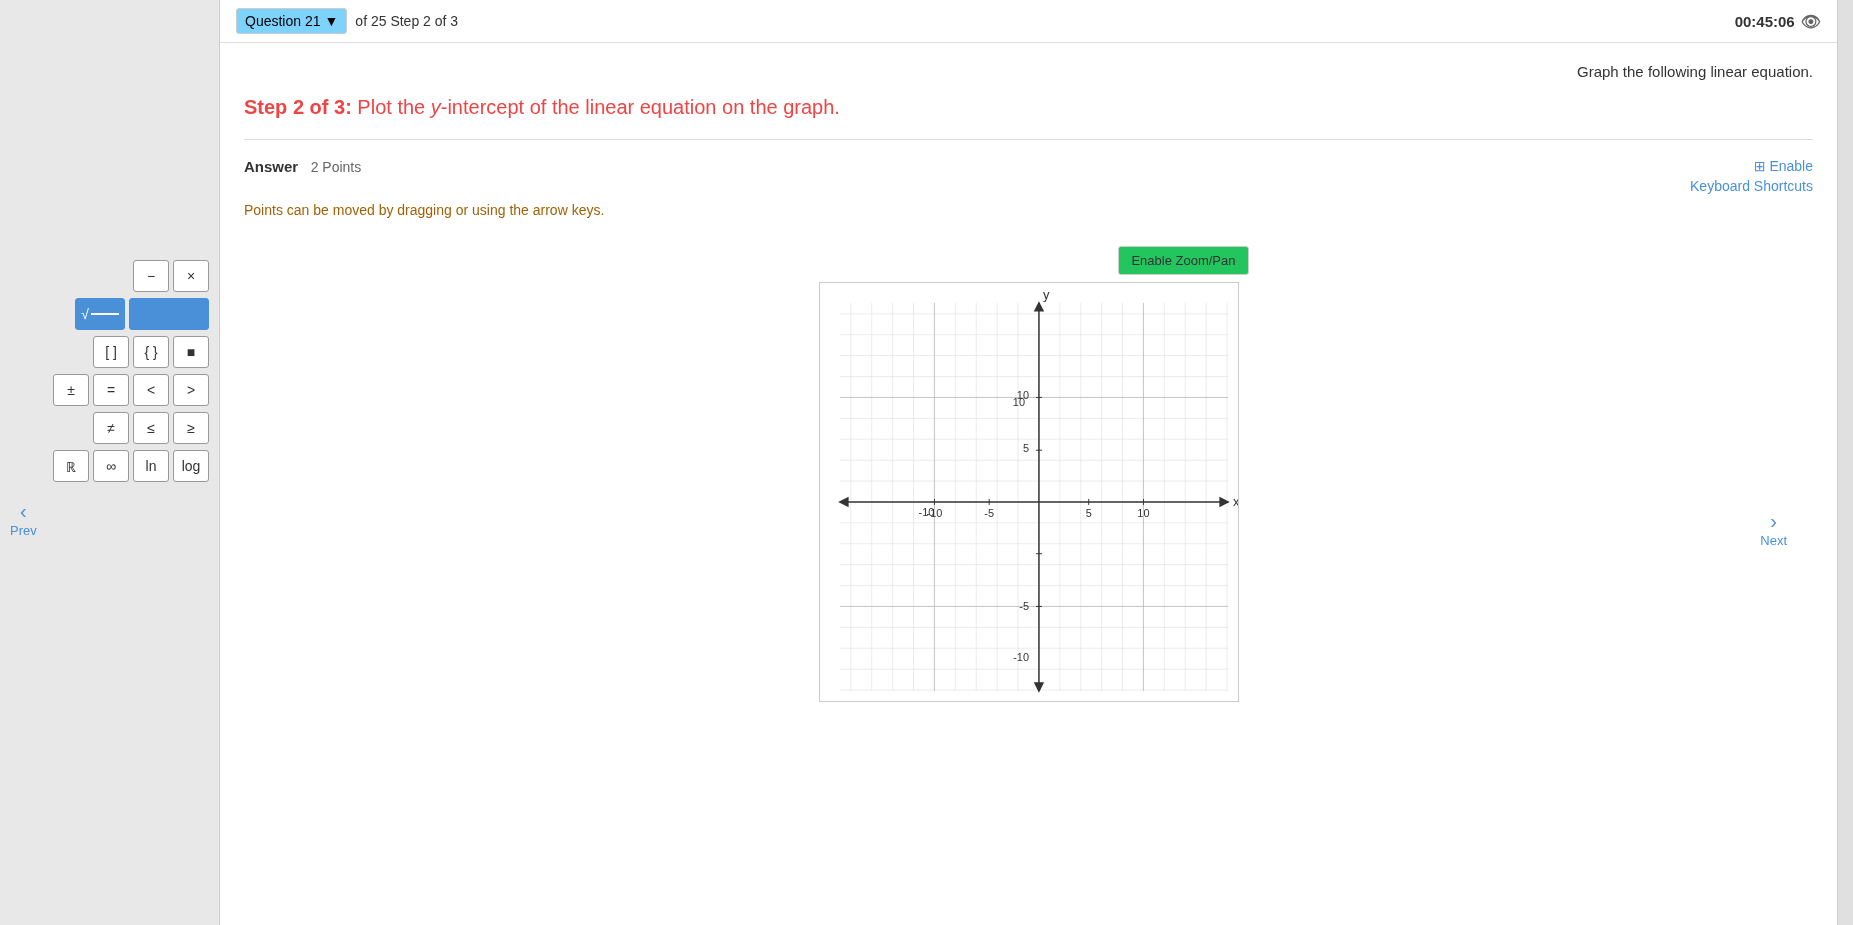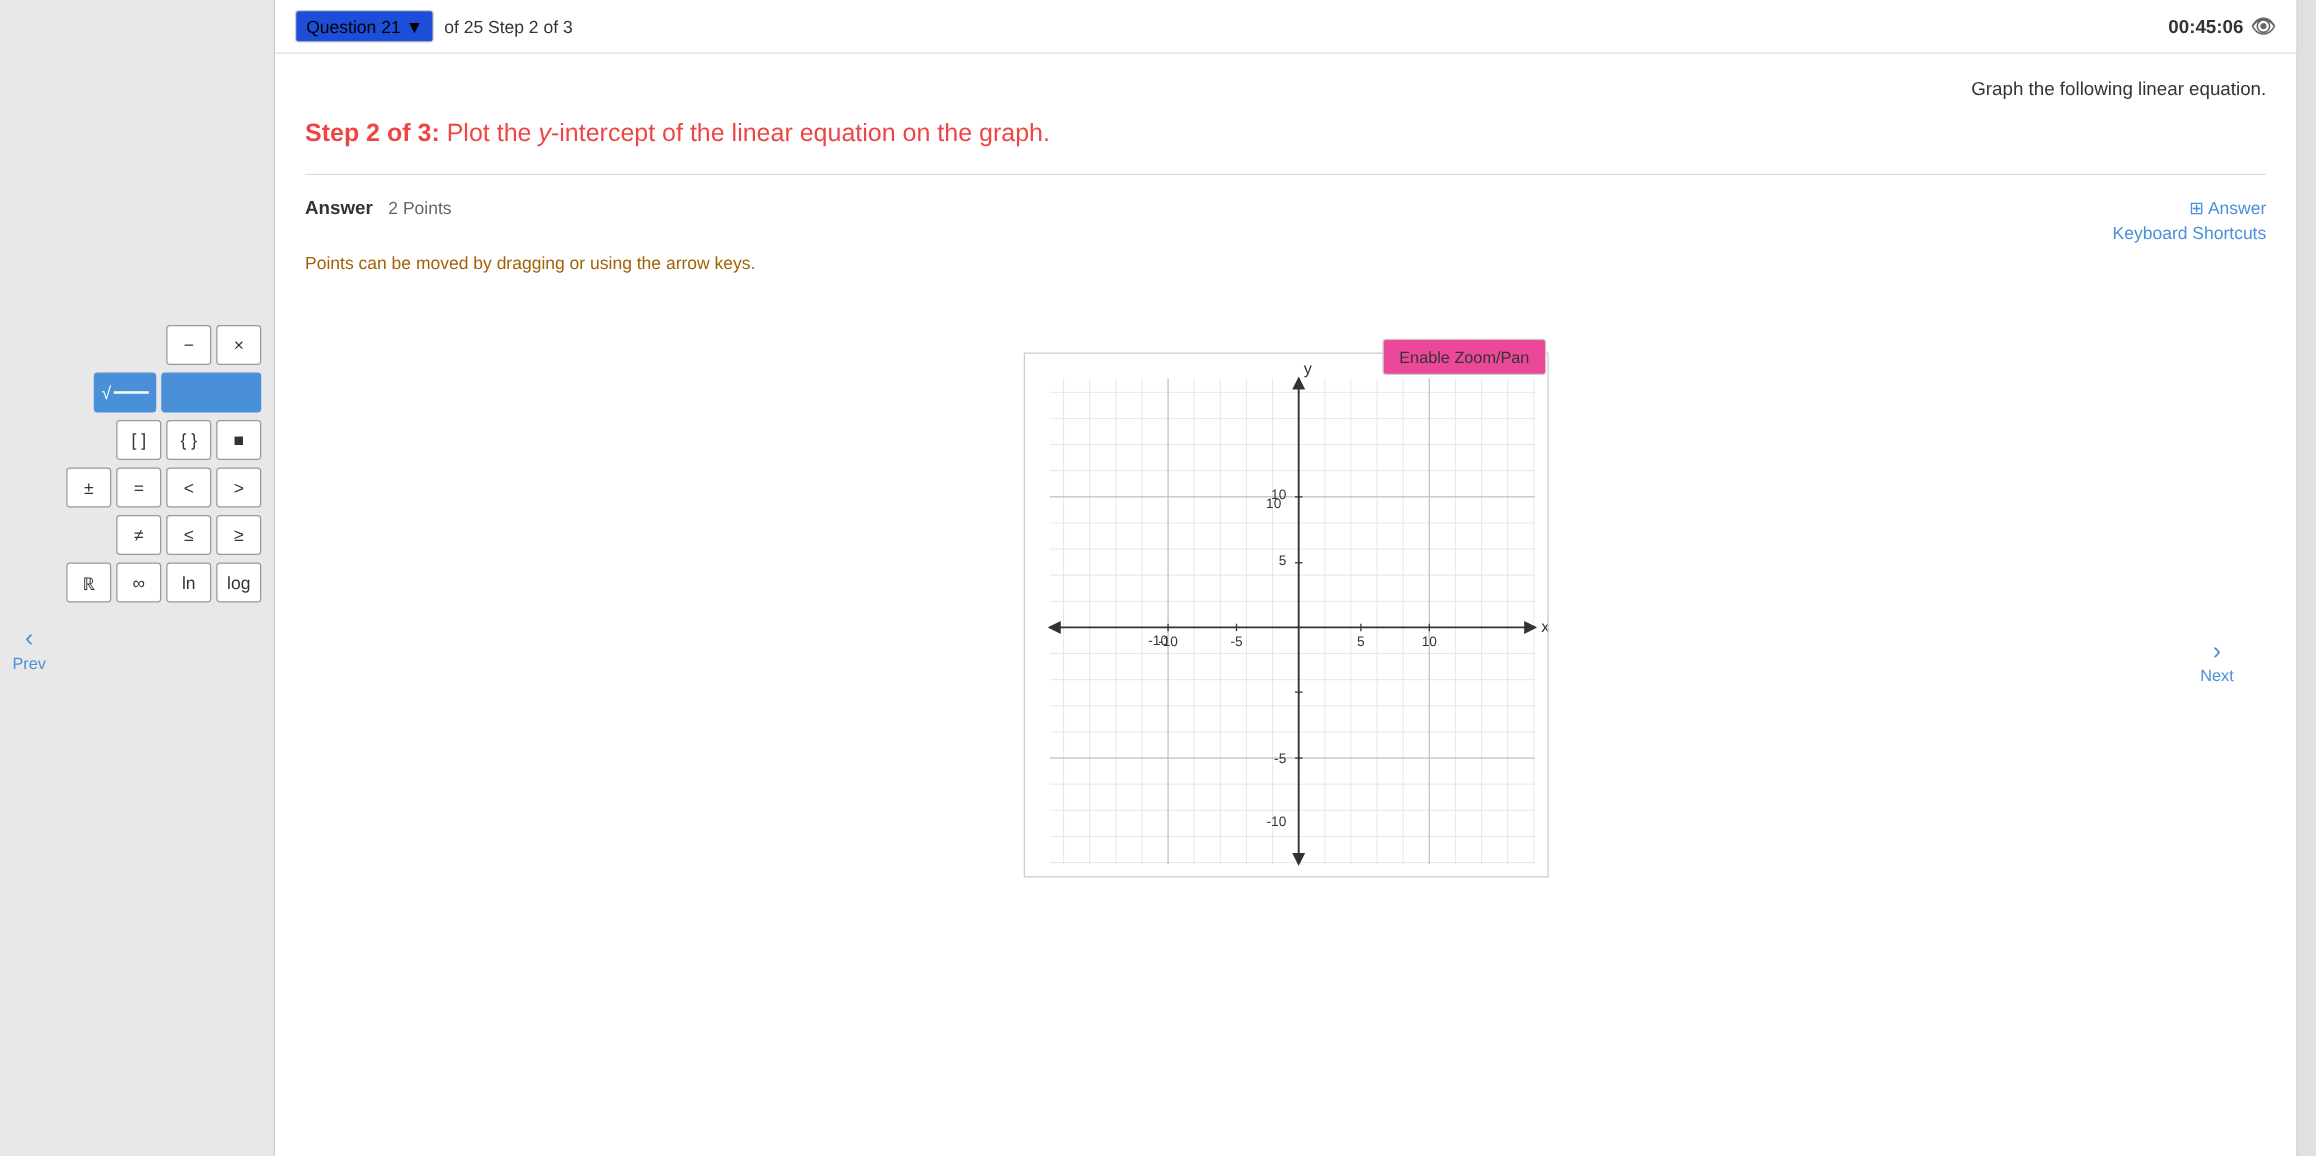--- a/index.html
+++ b/index.html
@@ -124,21 +124,21 @@
       align-items: center;
       gap: 8px;
     }
 
     .question-selector {
       border: 1px solid #ccc;
       padding: 4px 8px;
       border-radius: 3px;
       font-size: 14px;
       cursor: pointer;
-      background: #1d4ed8;
+      background: #7dd3fc;
       display: flex;
       align-items: center;
       gap: 4px;
     }
 
     .step-info {
       font-size: 14px;
       color: #333;
     }
 
@@ -248,29 +248,28 @@
     }
 
     .graph-wrapper {
       position: relative;
       width: 440px;
     }
 
     .enable-zoom-btn {
       position: absolute;
       top: 0;
-      right: 12px;
-      background: #ec4899;
+      right: 0;
+      background: #22c55e;
       border: 1px solid #ccc;
       padding: 6px 12px;
       font-size: 13px;
       cursor: pointer;
       border-radius: 3px;
       color: #333;
-      margin-top: 25px;
     }
 
     .graph-svg-wrapper {
       margin-top: 36px;
       display: flex;
       justify-content: center;
     }
 
     
     .right-nav {
@@ -379,21 +378,21 @@
     </p>
 
     <hr class="divider">
 
     <div class="answer-section">
       <div>
         <span class="answer-label">Answer</span>
         <span class="points-badge">2 Points</span>
       </div>
       <div class="keypad-link-area">
-        <a class="keypad-link" href="#">⊞ Answer</a>
+        <a class="keypad-link" href="#">⊞ Enable</a>
         <a class="keyboard-shortcuts" href="#">Keyboard Shortcuts</a>
       </div>
     </div>
 
     <p class="drag-hint">Points can be moved by dragging or using the arrow keys.</p>
 
     <div class="graph-container">
       <div class="graph-wrapper">
         <button class="enable-zoom-btn">Enable Zoom/Pan</button>
 

